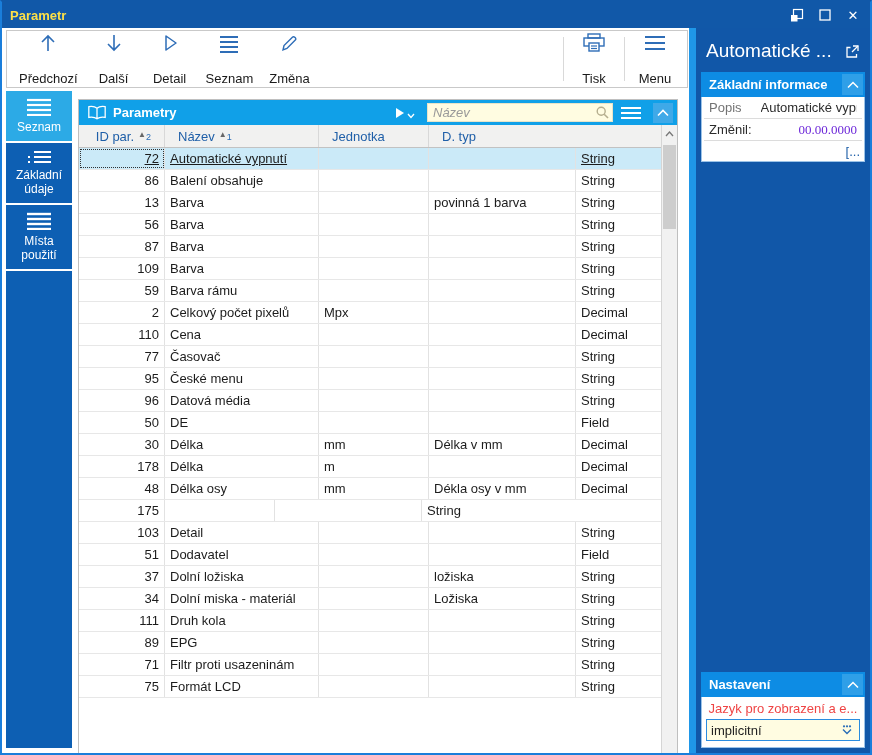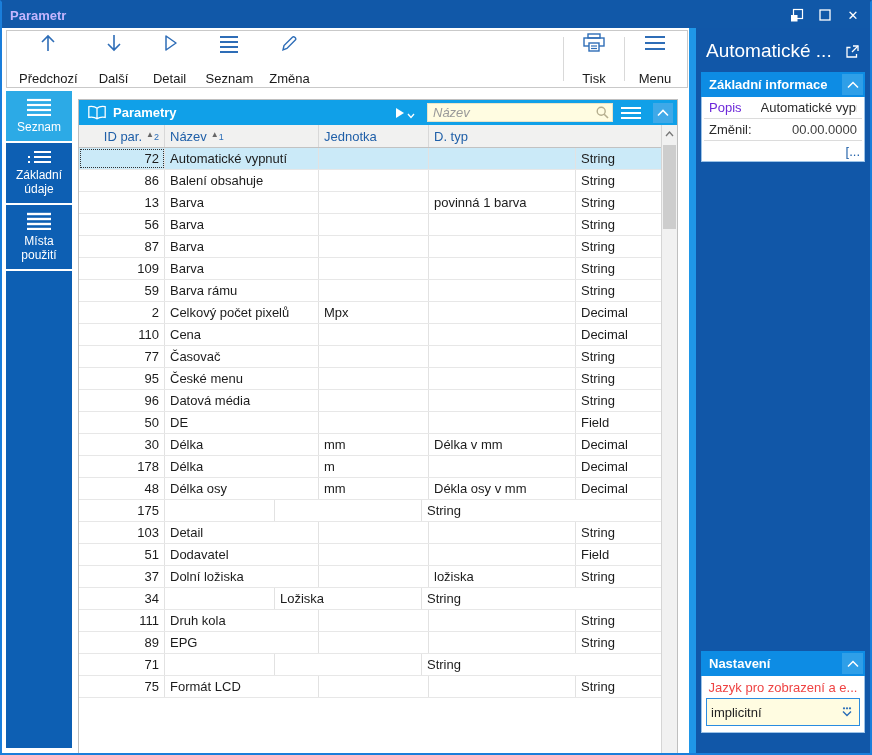--- a/index.html
+++ b/index.html
@@ -5,21 +5,21 @@
   * { margin:0; padding:0; box-sizing:border-box; }
   html,body { width:872px; height:755px; }
   body { font-family:"Liberation Sans", sans-serif; font-size:13px; color:#1c1c1c; background:#fff; }
 
   .window { position:relative; width:872px; height:755px; background:#fff;
             border:2px solid #1a7edb; border-top-color:#1158a8; overflow:hidden; }
 
   
   .titlebar { position:absolute; left:0; top:0; right:0; height:26px; background:#1158a8;
               display:flex; align-items:center; padding:0 8px; }
-  .titlebar .title { color:#c4b5fd; font-weight:bold; font-size:13px; }
+  .titlebar .title { color:#fde047; font-weight:bold; font-size:13px; }
   .win-controls { margin-left:auto; display:flex; align-items:center; gap:10px; }
   .win-btn { width:18px; height:16px; display:flex; align-items:center; justify-content:center;
              color:#fff; font-size:13px; cursor:default; }
 
   
   .toolbar { position:absolute; left:4px; top:28px; width:682px; height:58px; background:#fff;
              border:1px solid #c9c9c9; display:flex; align-items:stretch; padding:2px 4px; }
   .tbtn { min-width:56px; padding:0 8px; display:flex; flex-direction:column; align-items:center;
           justify-content:center; gap:18px; cursor:default; }
   .ticon { height:22px; display:flex; align-items:flex-end; justify-content:center; color:#2e6db7; }
@@ -50,35 +50,35 @@
   .search-box input::placeholder { color:#9a9a9a; font-style:italic; }
   .search-box svg { position:absolute; right:4px; top:3px; }
   .ph-btn { display:flex; align-items:center; justify-content:center; width:24px; height:21px; }
   .ph-btn.lighter { background:#3fa9e8; width:20px; height:20px; margin-left:4px; }
 
   
   .grid-area { flex:1; display:flex; min-height:0; }
   .grid-main { flex:1; display:flex; flex-direction:column; min-width:0; }
   .colhead { height:23px; display:flex; background:#f1f1f0; border-bottom:1px solid #c2c2c2;
              color:#1f5fa8; }
-  .colhead .hc { display:flex; align-items:center; padding:0 5px; border-right:1px solid #d8d8d8;
+  .colhead .hc { display:flex; align-items:center; padding:0 13px; border-right:1px solid #d8d8d8;
                  white-space:nowrap; overflow:hidden; }
   .sortmark { font-size:8px; color:#666; margin-left:4px; }
   .sortnum { font-size:9px; color:#2a6db7; vertical-align:sub; }
   .c0 { width:86px; justify-content:flex-end; text-align:right; }
   .c1 { width:154px; }
   .c2 { width:110px; }
   .c3 { width:147px; }
   .c4 { flex:1; border-right:none !important; }
   .rows { }
   .trow { height:22px; display:flex; border-bottom:1px solid #e7e7e7; background:#fff; }
   .trow .tc { display:flex; align-items:center; padding:0 5px; border-right:1px solid #e2e2e2;
               white-space:nowrap; overflow:hidden; font-size:13px; }
   .trow .c0 { justify-content:flex-end; }
-  .trow.selected { background:#cbeaf8; }
+  .trow.selected { background:#cbeaf8;text-decoration:underline; }
   .trow.selected .c0 { outline:1px dotted #333; outline-offset:-2px; }
   .grid-filler { flex:1; }
 
   
   .vscroll { width:16px; background:#f1f1f1; border-left:1px solid #d5d5d5;
              display:flex; flex-direction:column; }
   .vs-btn { height:18px; display:flex; align-items:center; justify-content:center; }
   .vs-track { flex:1; position:relative; }
   .vs-thumb { position:absolute; left:1px; right:1px; top:2px; height:84px; background:#cdcdcd; }
 
@@ -99,31 +99,31 @@
             display:flex; flex-direction:column; }
   .detail-titlerow { display:flex; align-items:center; padding:12px 10px 10px 10px; }
   .detail-title { color:#fff; font-size:19px; font-weight:400; flex:1; white-space:nowrap; overflow:hidden; }
   .card { margin:0 5px; }
   .card-header { height:25px; background:#0d8ce4; display:flex; align-items:center;
                  padding:0 2px 0 8px; color:#fff; font-weight:bold; font-size:13px; }
   .card-header .hd-spacer { flex:1; }
   .chev-box { width:21px; height:21px; background:#2f9fe8; display:flex; align-items:center; justify-content:center; }
   .card-body { background:#fff; border:1px solid #9cc3e8; border-top:none; padding:0 2px; }
   .frow { height:22px; display:flex; align-items:center; padding:0 5px; border-bottom:1px solid #dcdcdc; }
-  .flabel-blue { color:#6d28d9; margin-right:19px; }
+  .flabel-blue { color:#737373; margin-right:19px; }
   .flabel-dark { color:#2b2b2b; margin-right:10px; }
   .fval-dark { color:#2b2b2b; white-space:nowrap; overflow:hidden; }
-  .fval-blue { color:#404040; margin-left:auto; }
+  .fval-blue { color:#6d28d9; margin-left:auto;font-family:Liberation Serif, serif; }
   .more-row { height:20px; display:flex; align-items:center; justify-content:flex-end; padding:0 2px; }
   .more-row span { color:#1f5fa8; }
   .detail-spacer { flex:1; }
-  .settings-card { margin-bottom:20px; }
+  .settings-card { margin-bottom:5px; }
   .settings-body { padding:4px 4px 6px 4px; }
   .settings-label { color:#ef4444; text-align:center; white-space:nowrap; overflow:hidden; }
-  .combo { margin-top:3px; height:28px; background:#fffce1; border:1px solid #2a8ce0;
+  .combo { margin-top:3px; height:22px; background:#fffce1; border:1px solid #2a8ce0;
            display:flex; align-items:center; padding:0 4px; color:#222; }
   .combo .cv { flex:1; }
 
   svg { display:block; }
 </style>
 </head>
 <body>
 
 <div class="window">
 
@@ -456,40 +456,42 @@
             </div>
             <div class="trow">
               <div class="tc c0">37</div>
               <div class="tc c1">Dolní ložiska</div>
               <div class="tc c2"></div>
               <div class="tc c3">ložiska</div>
               <div class="tc c4">String</div>
             </div>
             <div class="trow">
               <div class="tc c0">34</div>
+              <div class="tc c1">Dolní miska - materiál</div>
               <div class="tc c2"></div>
               <div class="tc c3">Ložiska</div>
               <div class="tc c4">String</div>
             </div>
             <div class="trow">
               <div class="tc c0">111</div>
               <div class="tc c1">Druh kola</div>
               <div class="tc c2"></div>
               <div class="tc c3"></div>
               <div class="tc c4">String</div>
             </div>
             <div class="trow">
               <div class="tc c0">89</div>
               <div class="tc c1">EPG</div>
               <div class="tc c2"></div>
               <div class="tc c3"></div>
               <div class="tc c4">String</div>
             </div>
             <div class="trow">
               <div class="tc c0">71</div>
+              <div class="tc c1">Filtr proti usazeninám</div>
               <div class="tc c2"></div>
               <div class="tc c3"></div>
               <div class="tc c4">String</div>
             </div>
             <div class="trow">
               <div class="tc c0">75</div>
               <div class="tc c1">Formát LCD</div>
               <div class="tc c2"></div>
               <div class="tc c3"></div>
               <div class="tc c4">String</div>

